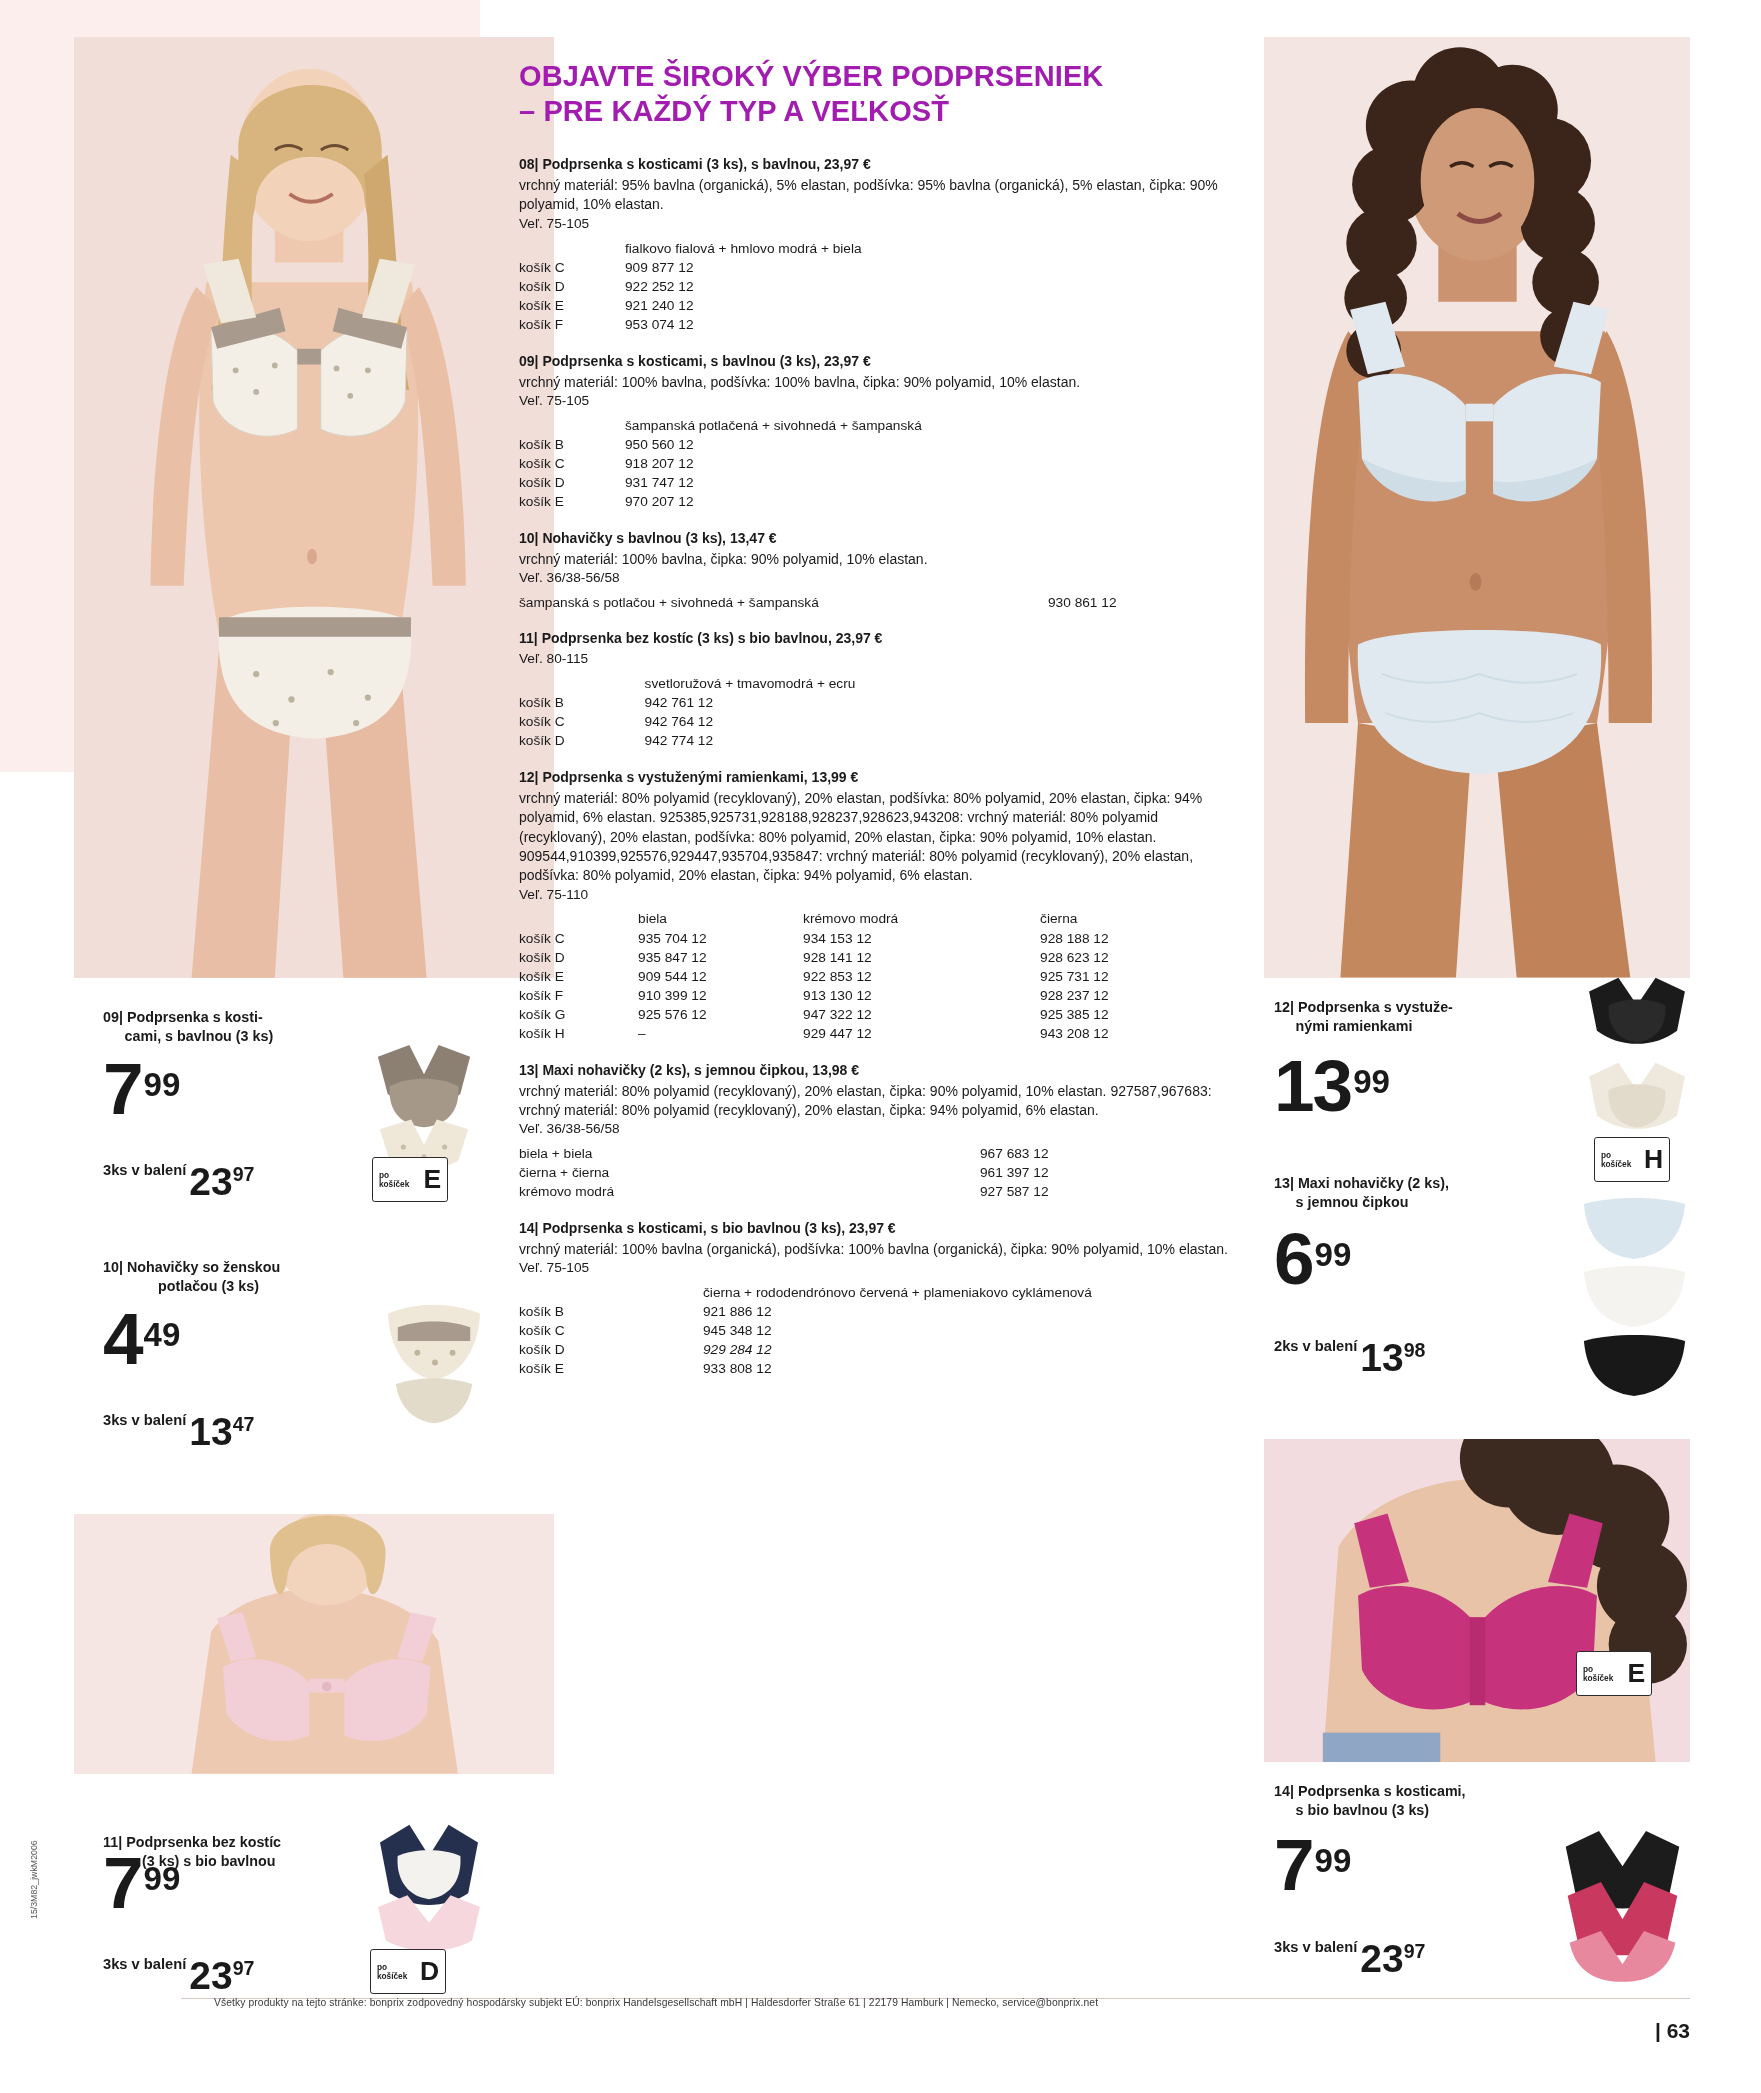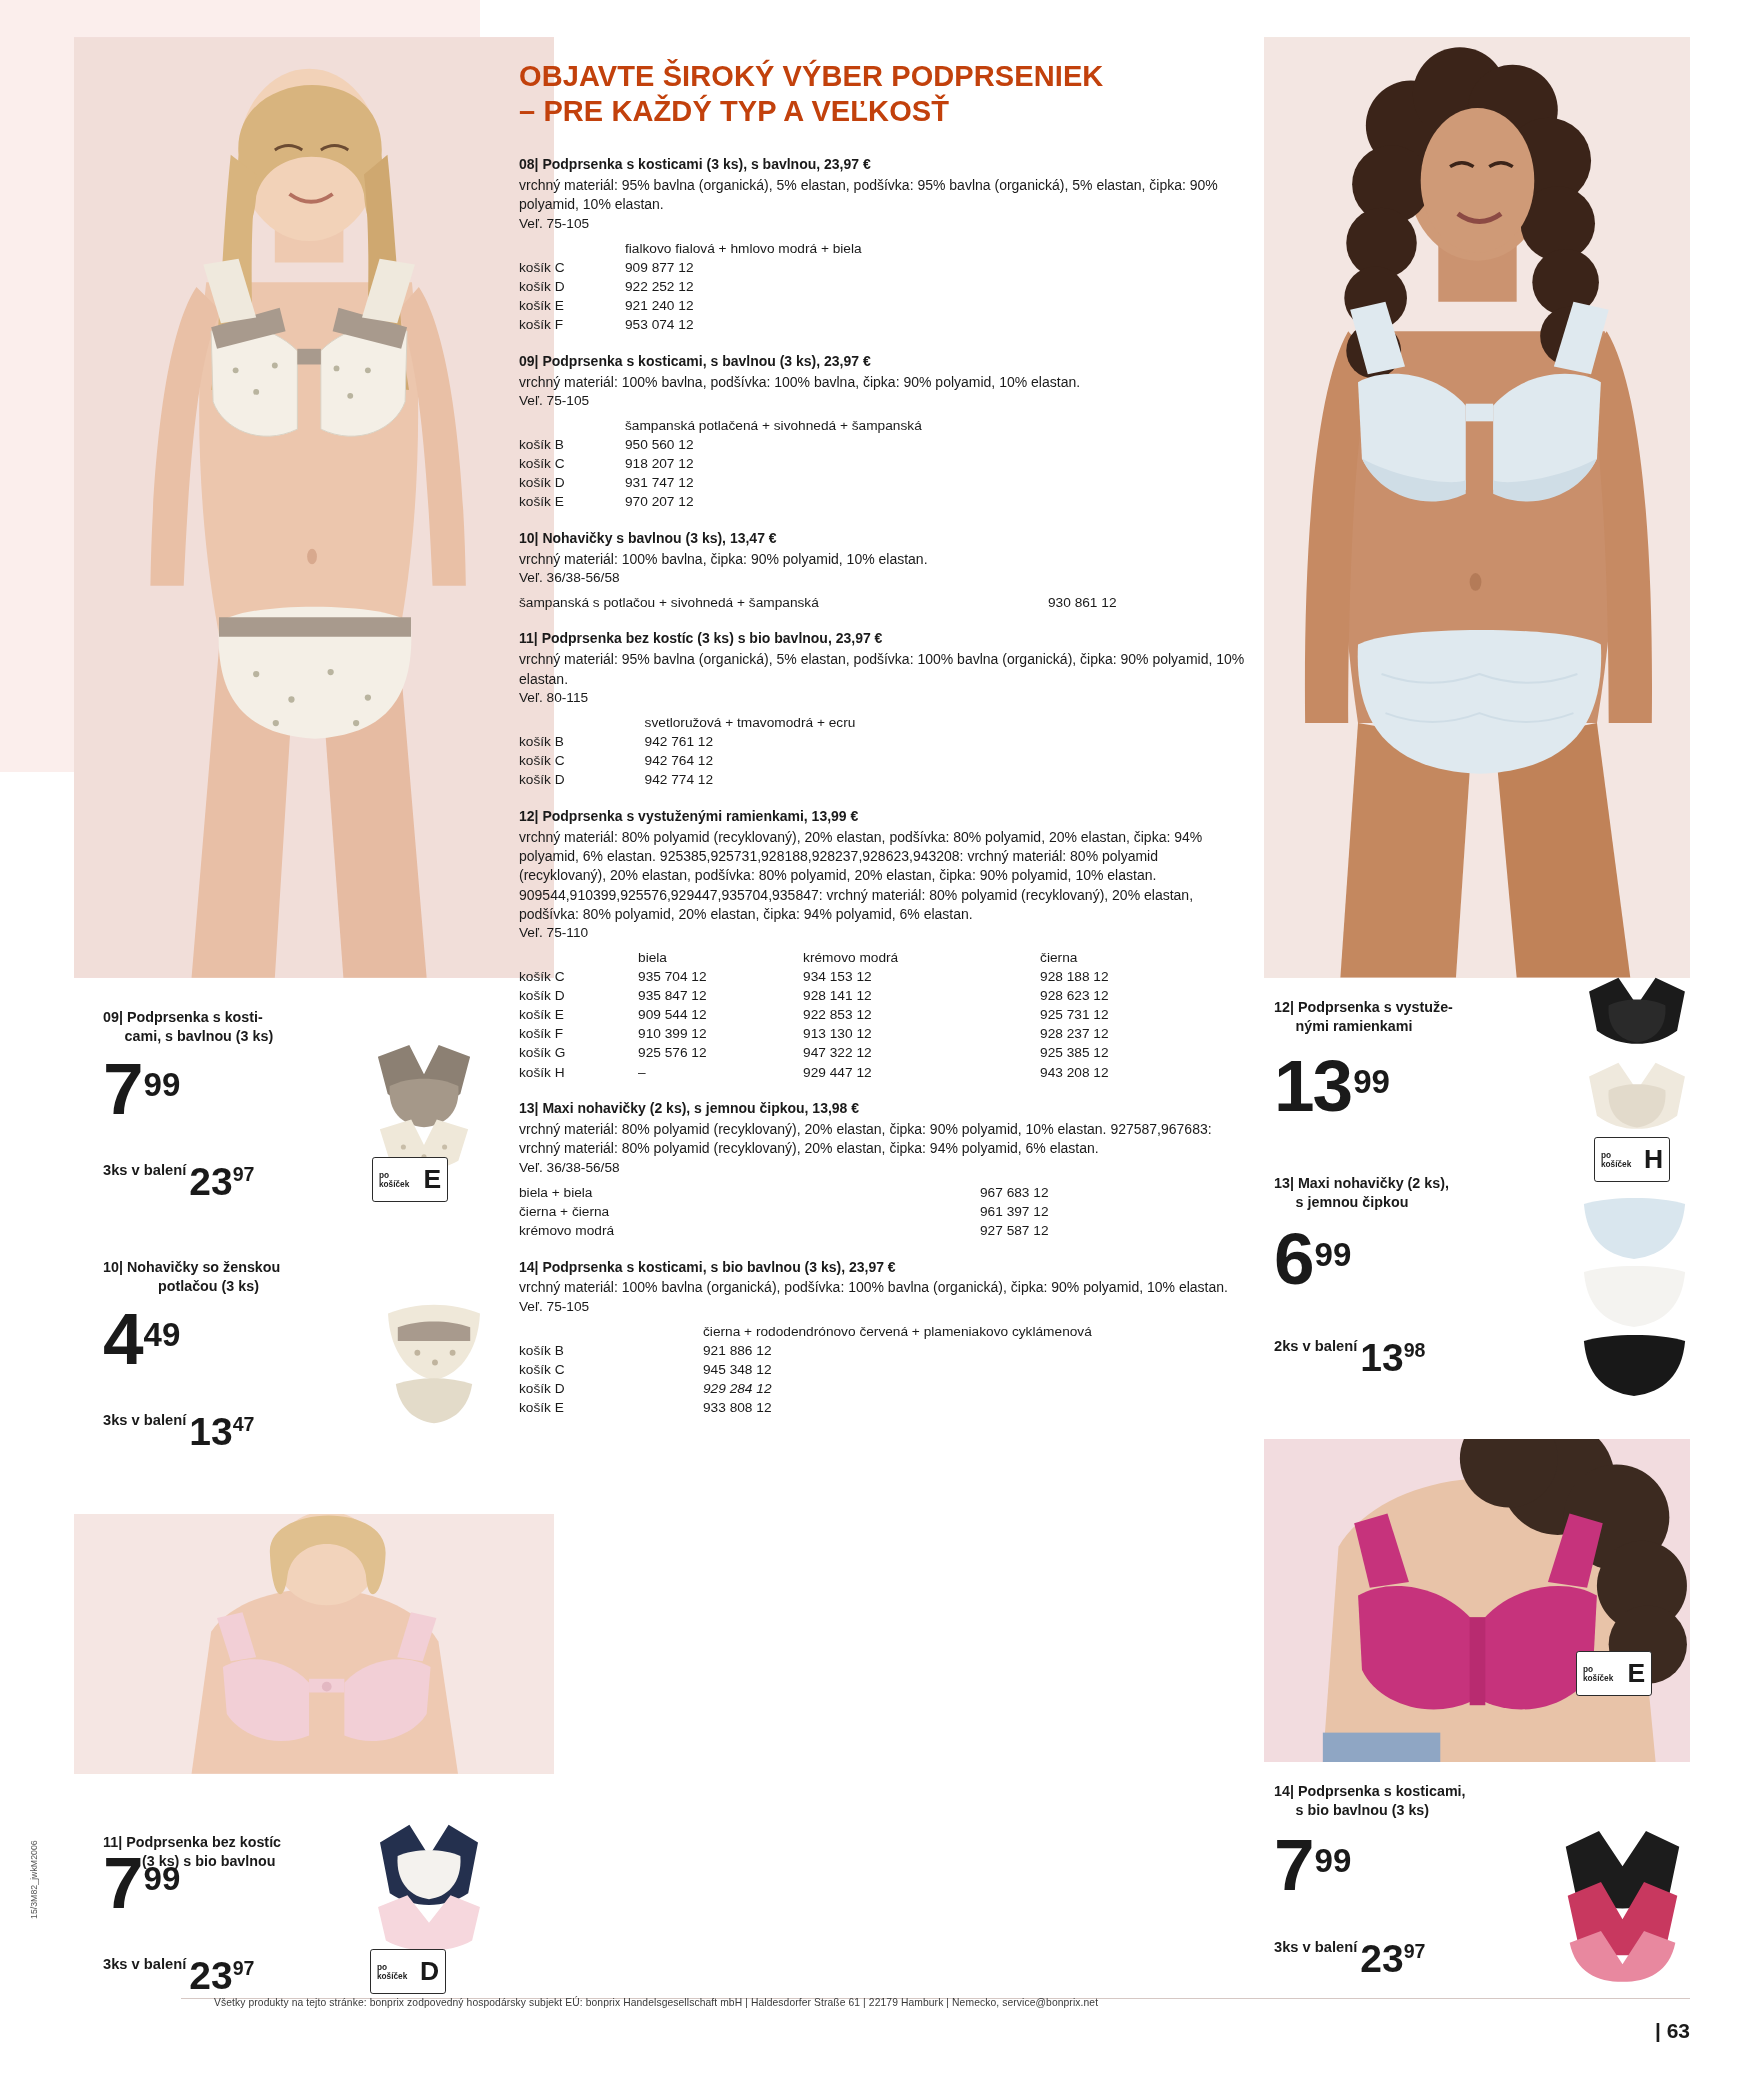--- a/index.html
+++ b/index.html
@@ -23,21 +23,21 @@
   #left-card-2{left:74px;top:1774px;width:480px;height:253px;background:#fbeeec;}
 
   
   #right-hero{left:1264px;top:37px;width:426px;height:941px;background:#f4e7e4;}
   #right-photo-2{left:1264px;top:1439px;width:426px;height:323px;background:#f4dfe2;}
 
   
   #center{position:absolute;left:519px;top:59px;width:730px;}
   h1.headline{
     font-size:29px;line-height:1.22;font-weight:700;letter-spacing:0.1px;
-    margin:0 0 25.5px 0;color:#c2410c;
+    margin:0 0 25.5px 0;color:#a21caf;
   }
   .item{margin:0 0 16.7px 0;}
   .item .title{font-size:14px;font-weight:700;line-height:1.35;margin-bottom:2px;}
   .item .desc{font-size:14px;line-height:1.38;font-weight:400;}
   .item .size{font-size:13.7px;line-height:1.38;}
   table.codes{border-collapse:collapse;font-size:13.7px;margin-top:5.9px;width:100%;}
   table.codes td{padding:0 0 1px 0;vertical-align:top;line-height:1.32;}
   .c-label{width:106px;}
   .c-head{padding-bottom:2px;}
   .c1{width:147px;}
@@ -321,21 +321,20 @@
             <tr>
               <td style="width:529px;">šampanská s potlačou + sivohnedá + šampanská</td>
               <td>930 861 12</td>
             </tr>
       </tbody>
         </table>
     </div>
 
     <div class="item">
       <div class="title"><span>11</span>|&nbsp;<span>Podprsenka bez kostíc (3 ks) s bio bavlnou, 23,97 €</span></div>
-      <div class="desc">vrchný materiál: 95% bavlna (organická), 5% elastan, podšívka: 100% bavlna (organická), čipka: 90% polyamid, 10% elastan.</div>
       <div class="size">Veľ. 80-115</div>
       <table class="codes">
         <tbody>
             <tr>
               <td class="c-label c-head"></td>
               <td class="c-head" style="padding-left:19.6px;">svetloružová + tmavomodrá + ecru</td>
             </tr>
         <tr>
               <td class="c-label">košík B</td>
               <td style="padding-left:19.6px;">942 761 12</td>

